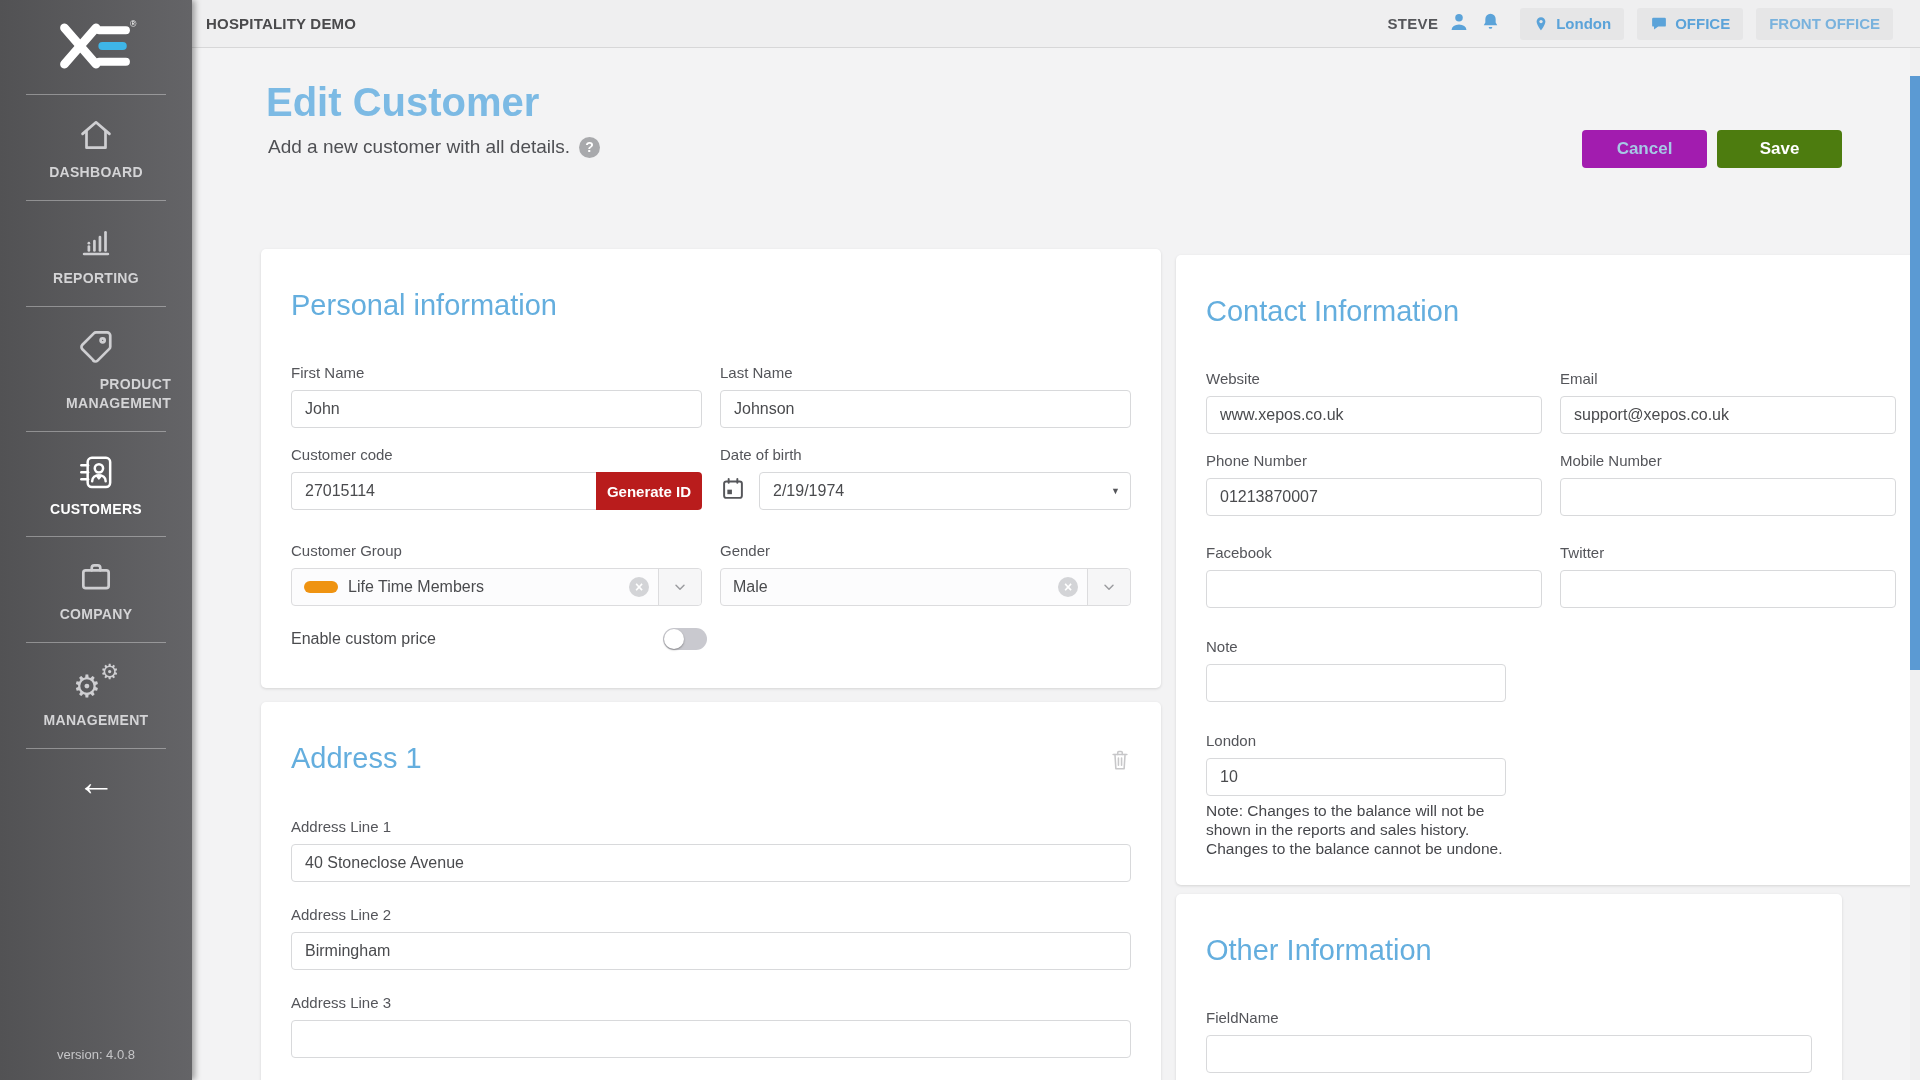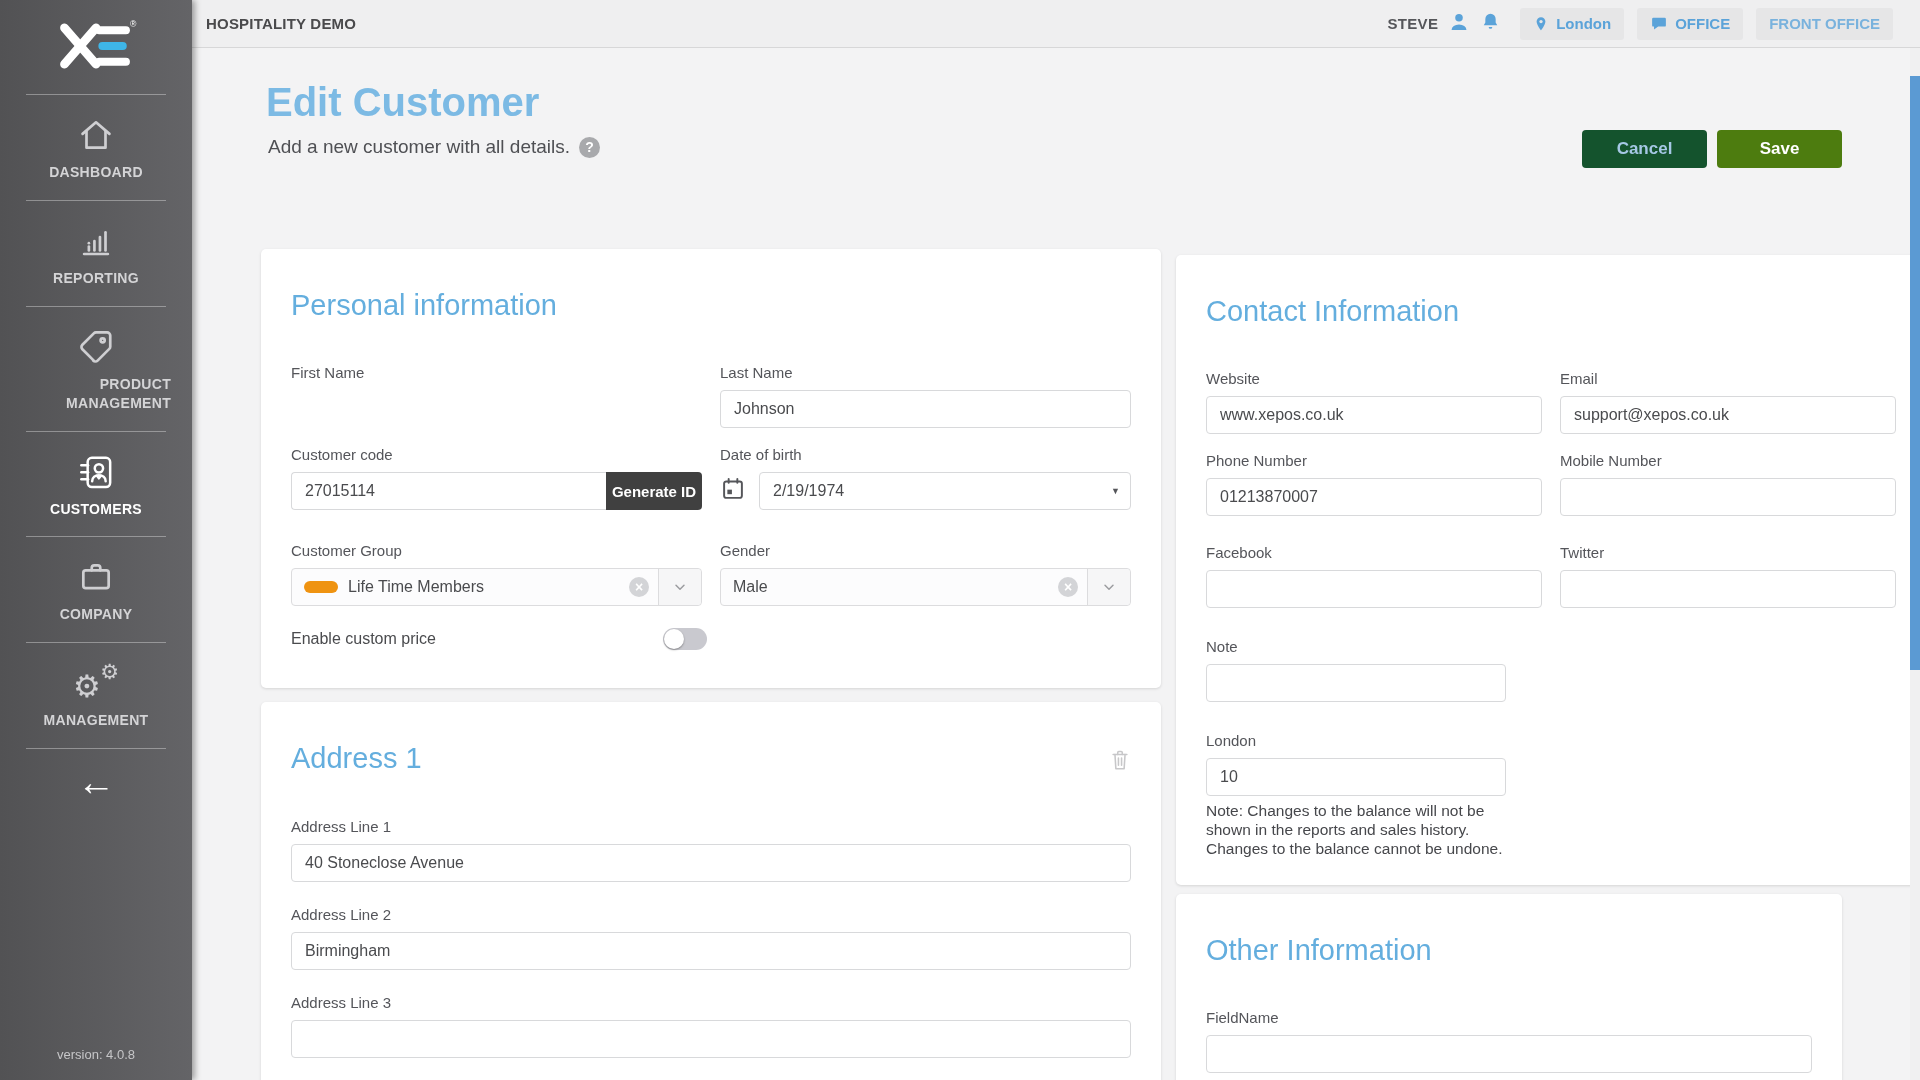--- a/index.html
+++ b/index.html
@@ -46,21 +46,21 @@
     color:#7cbae4; }
   .page-subtitle-row { position:absolute; left:76px; top:88px; display:flex;
     align-items:center; gap:9px; }
   .page-subtitle { font-size:19px; color:#4f5054; }
   .help-icon { width:21px; height:21px; border-radius:50%; background:#a8a9ac; color:#fff;
     font-size:14px; font-weight:bold; display:flex; align-items:center;
     justify-content:center; cursor:pointer; }
   .actions { position:absolute; top:82px; right:78px; display:flex; gap:10px; }
   .btn { width:125px; height:38px; border:none; border-radius:4px; font-size:17px;
     font-weight:bold; cursor:pointer; font-family:inherit; }
-  .btn-cancel { background:#14532d; color:#a6c8e5; }
+  .btn-cancel { background:#a21caf; color:#a6c8e5; }
   .btn-save { background:#4d7c0f; color:#ffffff; }
 
   .card { position:absolute; background:#ffffff; border-radius:5px;
     box-shadow:0 1px 3px rgba(0,0,0,0.13); padding:28px 30px; }
   .card h2 { font-size:29px; font-weight:normal; color:#64aede; margin-top:12px; }
   .card-personal { left:69px;  top:201px; width:900px; height:439px; }
   .card-address  { left:69px;  top:654px; width:900px; height:440px; }
   .card-contact  { left:984px; top:207px; width:750px; height:630px; }
   .card-other    { left:984px; top:846px; width:666px; height:290px; }
   .card-head { display:flex; justify-content:space-between; align-items:flex-start; }
@@ -70,21 +70,21 @@
   .col { flex:1; min-width:0; }
   .mt-first { margin-top:42px; } .mt-sm { margin-top:18px; }
   .mt-md { margin-top:24px; } .mt-lg { margin-top:30px; }
   .f-label { display:block; font-size:15px; color:#54555a; margin-bottom:9px; }
   .text-input { width:100%; height:38px; border:1px solid #d8d9db; border-radius:4px;
     padding:0 13px; font-size:16px; color:#4a4b4e; background:#fff; font-family:inherit; }
   .w300 { width:300px; }
 
   .code-group { display:flex; }
   .code-group .text-input { border-radius:4px 0 0 4px; border-right:none; }
-  .gen-btn { flex:none; width:96px; background:#404040; color:#fff; border:none;
+  .gen-btn { flex:none; width:106px; background:#b91c1c; color:#fff; border:none;
     border-radius:0 4px 4px 0; font-size:15px; font-weight:bold; cursor:pointer;
     font-family:inherit; }
   .dob-wrap { display:flex; align-items:center; gap:13px; }
   .input-caret { position:relative; flex:1; }
   .input-caret .text-input { padding-right:30px; }
   .caret { position:absolute; right:11px; top:50%; transform:translateY(-50%);
     font-size:9px; color:#55565a; pointer-events:none; }
 
   .select { height:38px; border:1px solid #dcdcde; border-radius:4px; background:#fcfcfd;
     display:flex; align-items:center; padding-left:12px; cursor:pointer; }
@@ -254,20 +254,21 @@
   <div class="actions">
     <button class="btn btn-cancel">Cancel</button>
     <button class="btn btn-save">Save</button>
   </div>
 
   <section class="card card-personal">
     <h2>Personal information</h2>
     <div class="row mt-first">
       <div class="col">
         <label class="f-label">First Name</label>
+        <input class="text-input" value="John" style="">
       </div>
       <div class="col">
         <label class="f-label">Last Name</label>
         <input class="text-input" value="Johnson" style="">
       </div>
     </div>
     <div class="row mt-sm">
       <div class="col">
         <label class="f-label">Customer code</label>
         <div class="code-group">

